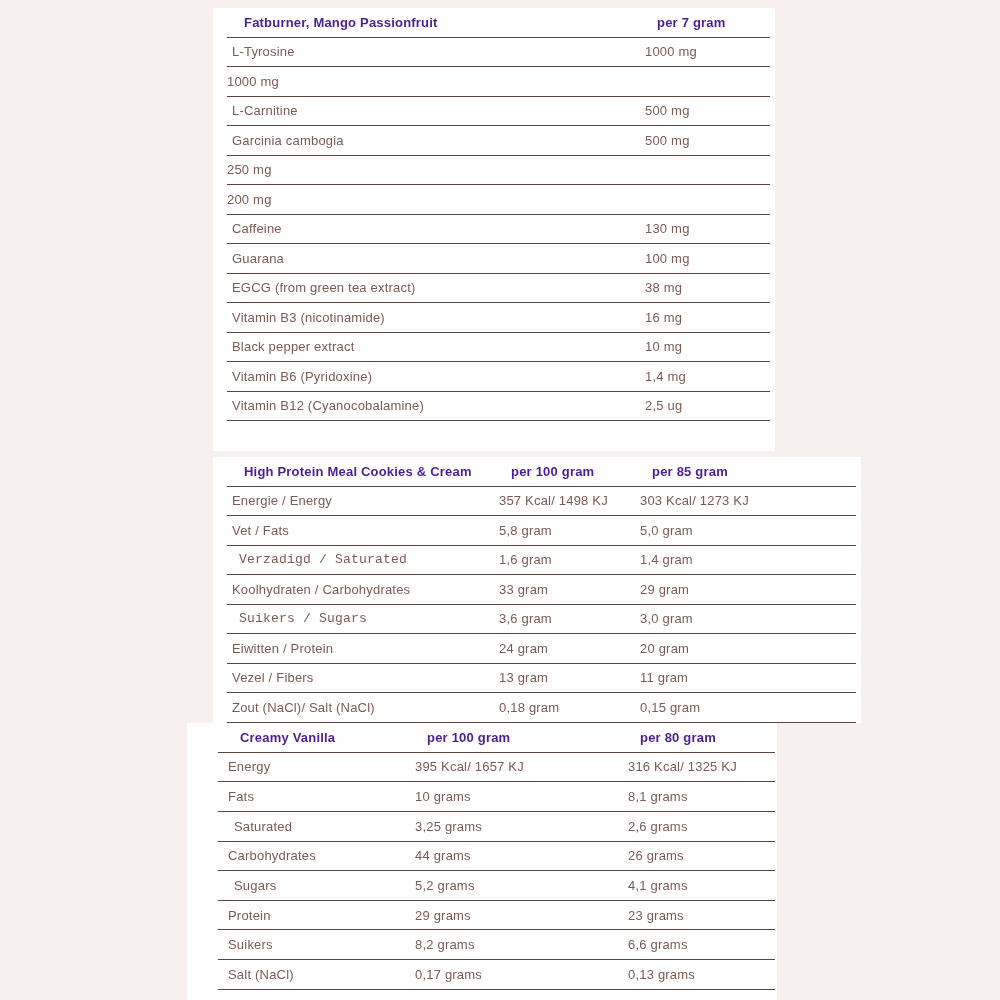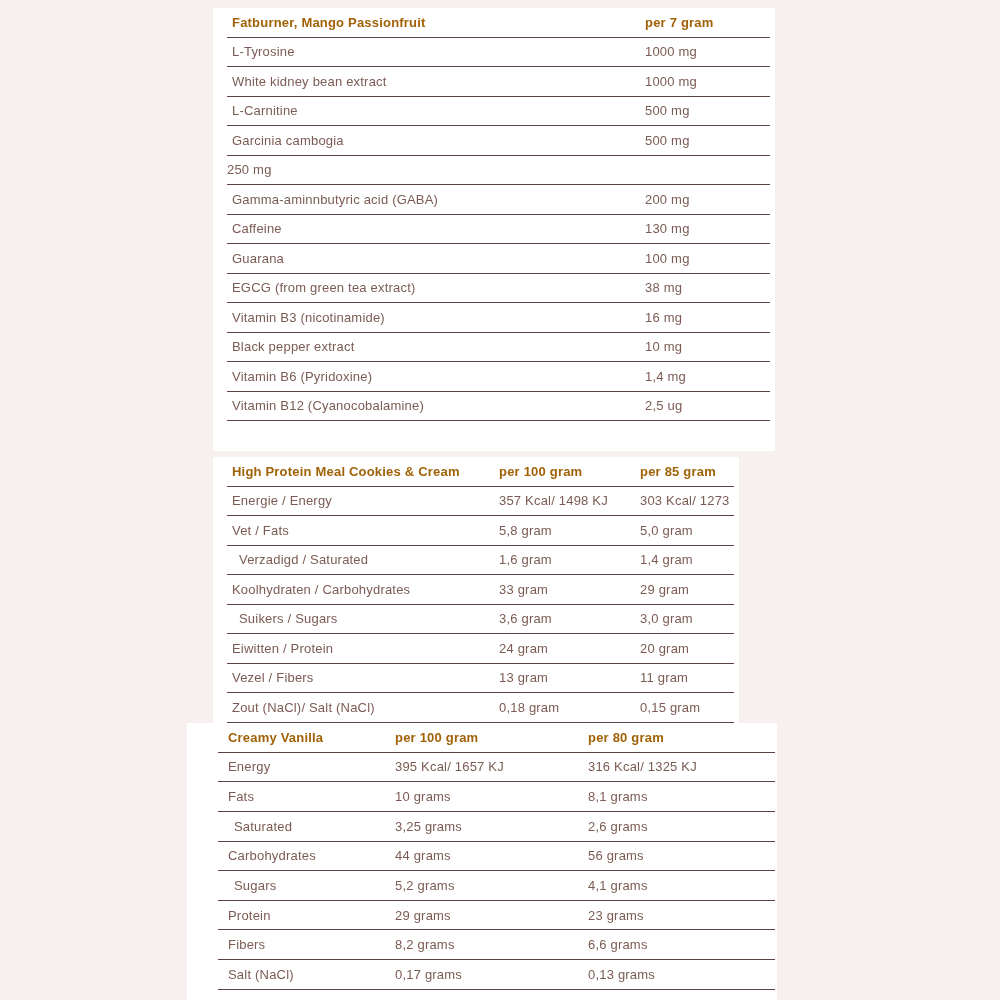--- a/index.html
+++ b/index.html
@@ -8,74 +8,72 @@
     position: relative;
     background: #f8f0ee;
     font-family: "Liberation Sans", sans-serif;
     overflow: hidden;
   }
   .card {
     position: absolute;
     background: #ffffff;
   }
   #table-1 { left: 213px; top: 8px;   width: 562px; height: 443px; padding: 0 5px 0 14px; }
-  #table-2 { left: 213px; top: 457px; width: 526px; height: 266px; padding: 0 5px 0 14px; }
+  #table-2 { left: 213px; top: 457px; width: 648px; height: 266px; padding: 0 5px 0 14px; }
   #table-3 { left: 187px; top: 723px; width: 590px; height: 277px; padding: 0 2px 0 31px; }
 
   .row {
     display: grid;
     align-items: center;
     height: 29.5px;
     border-bottom: 1.5px solid #5d4440;
     font-size: 13px;
     color: #7b5b53;
     letter-spacing: 0.2px;
     white-space: nowrap;
   }
   #table-1 .row { grid-template-columns: 418px 1fr; }
   #table-2 .row { grid-template-columns: 272px 141px 1fr; }
-  #table-3 .row { grid-template-columns: 177px 193px 1fr; height: 29.65px; }
+  #table-3 .row { grid-template-columns: 177px 193px 1fr; height: 29.65px; gap: 20px; }
 
   .row.header .cell { font-weight: bold; color: #6d4c44; }
 
   #table-1 .label, #table-2 .label { padding-left: 5px; }
   #table-3 .label { padding-left: 10px; }
-  #table-1 .row.indent .label, #table-2 .row.indent .label { padding-left: 12px; }
+  #table-1 .row.indent .label, #table-2 .row.indent .label { padding-left: 12px; font-family: Liberation Mono, monospace; }
   #table-3 .row.indent .label { padding-left: 16px; }
   .cell { overflow: hidden; }
 </style>
-<style>.row{color:#7b5b53;border-bottom-color:#5d4440;}.row.header .cell{color:#a16207;}</style></head>
+<style>.row{color:#7b5b53;border-bottom-color:#5d4440;}.row.header .cell{color:#4c1d95;margin-left:12px;}</style></head>
 <body style="background: rgb(248, 240, 238);">
 
 <div class="card" id="table-1" style="background: rgb(255, 255, 255);">
     <div class="row header">
       <span class="cell label">Fatburner, Mango Passionfruit</span>
       <span class="cell value">per 7 gram</span>
     </div>
     <div class="row">
       <span class="cell label">L-Tyrosine</span>
       <span class="cell value">1000 mg</span>
     </div>
     <div class="row">
-      <span class="cell label">White kidney bean extract</span>
       <span class="cell value">1000 mg</span>
     </div>
     <div class="row">
       <span class="cell label">L-Carnitine</span>
       <span class="cell value">500 mg</span>
     </div>
     <div class="row">
       <span class="cell label">Garcinia cambogia</span>
       <span class="cell value">500 mg</span>
     </div>
     <div class="row">
       <span class="cell value">250 mg</span>
     </div>
     <div class="row">
-      <span class="cell label">Gamma-aminnbutyric acid (GABA)</span>
       <span class="cell value">200 mg</span>
     </div>
     <div class="row">
       <span class="cell label">Caffeine</span>
       <span class="cell value">130 mg</span>
     </div>
     <div class="row">
       <span class="cell label">Guarana</span>
       <span class="cell value">100 mg</span>
     </div>
@@ -164,34 +162,34 @@
       <span class="cell value">8,1 grams</span>
     </div>
     <div class="row indent">
       <span class="cell label">Saturated</span>
       <span class="cell value">3,25 grams</span>
       <span class="cell value">2,6 grams</span>
     </div>
     <div class="row">
       <span class="cell label">Carbohydrates</span>
       <span class="cell value">44 grams</span>
-      <span class="cell value">56 grams</span>
+      <span class="cell value">26 grams</span>
     </div>
     <div class="row indent">
       <span class="cell label">Sugars</span>
       <span class="cell value">5,2 grams</span>
       <span class="cell value">4,1 grams</span>
     </div>
     <div class="row">
       <span class="cell label">Protein</span>
       <span class="cell value">29 grams</span>
       <span class="cell value">23 grams</span>
     </div>
     <div class="row">
-      <span class="cell label">Fibers</span>
+      <span class="cell label">Suikers</span>
       <span class="cell value">8,2 grams</span>
       <span class="cell value">6,6 grams</span>
     </div>
     <div class="row">
       <span class="cell label">Salt (NaCl)</span>
       <span class="cell value">0,17 grams</span>
       <span class="cell value">0,13 grams</span>
     </div>
   </div>
 

